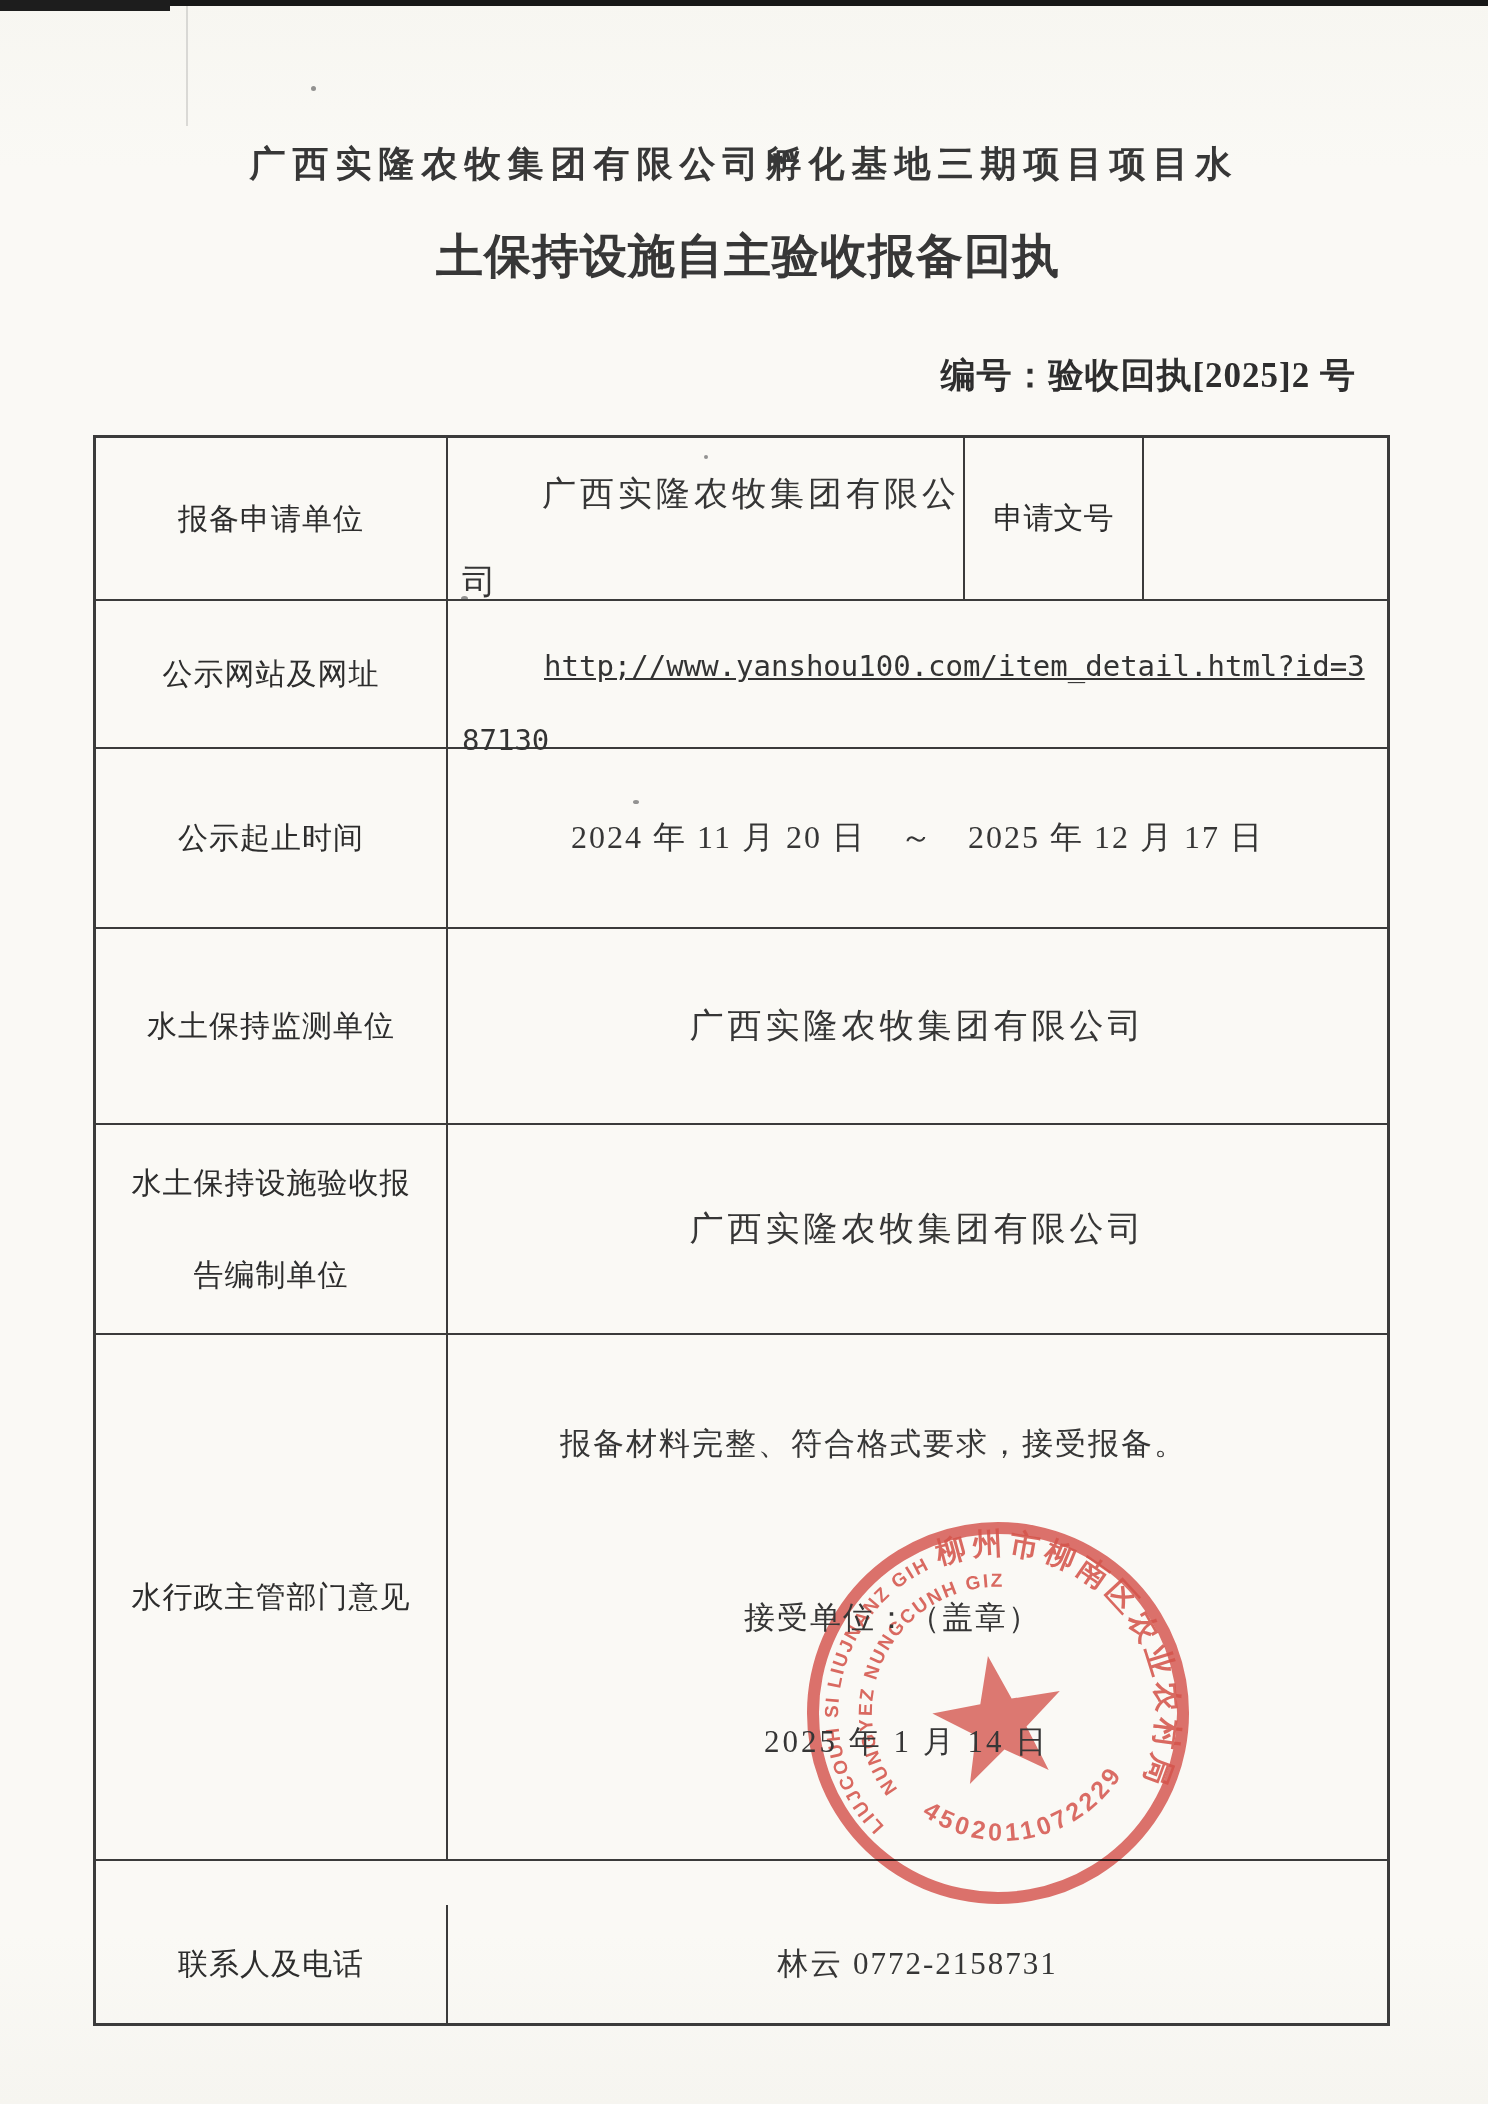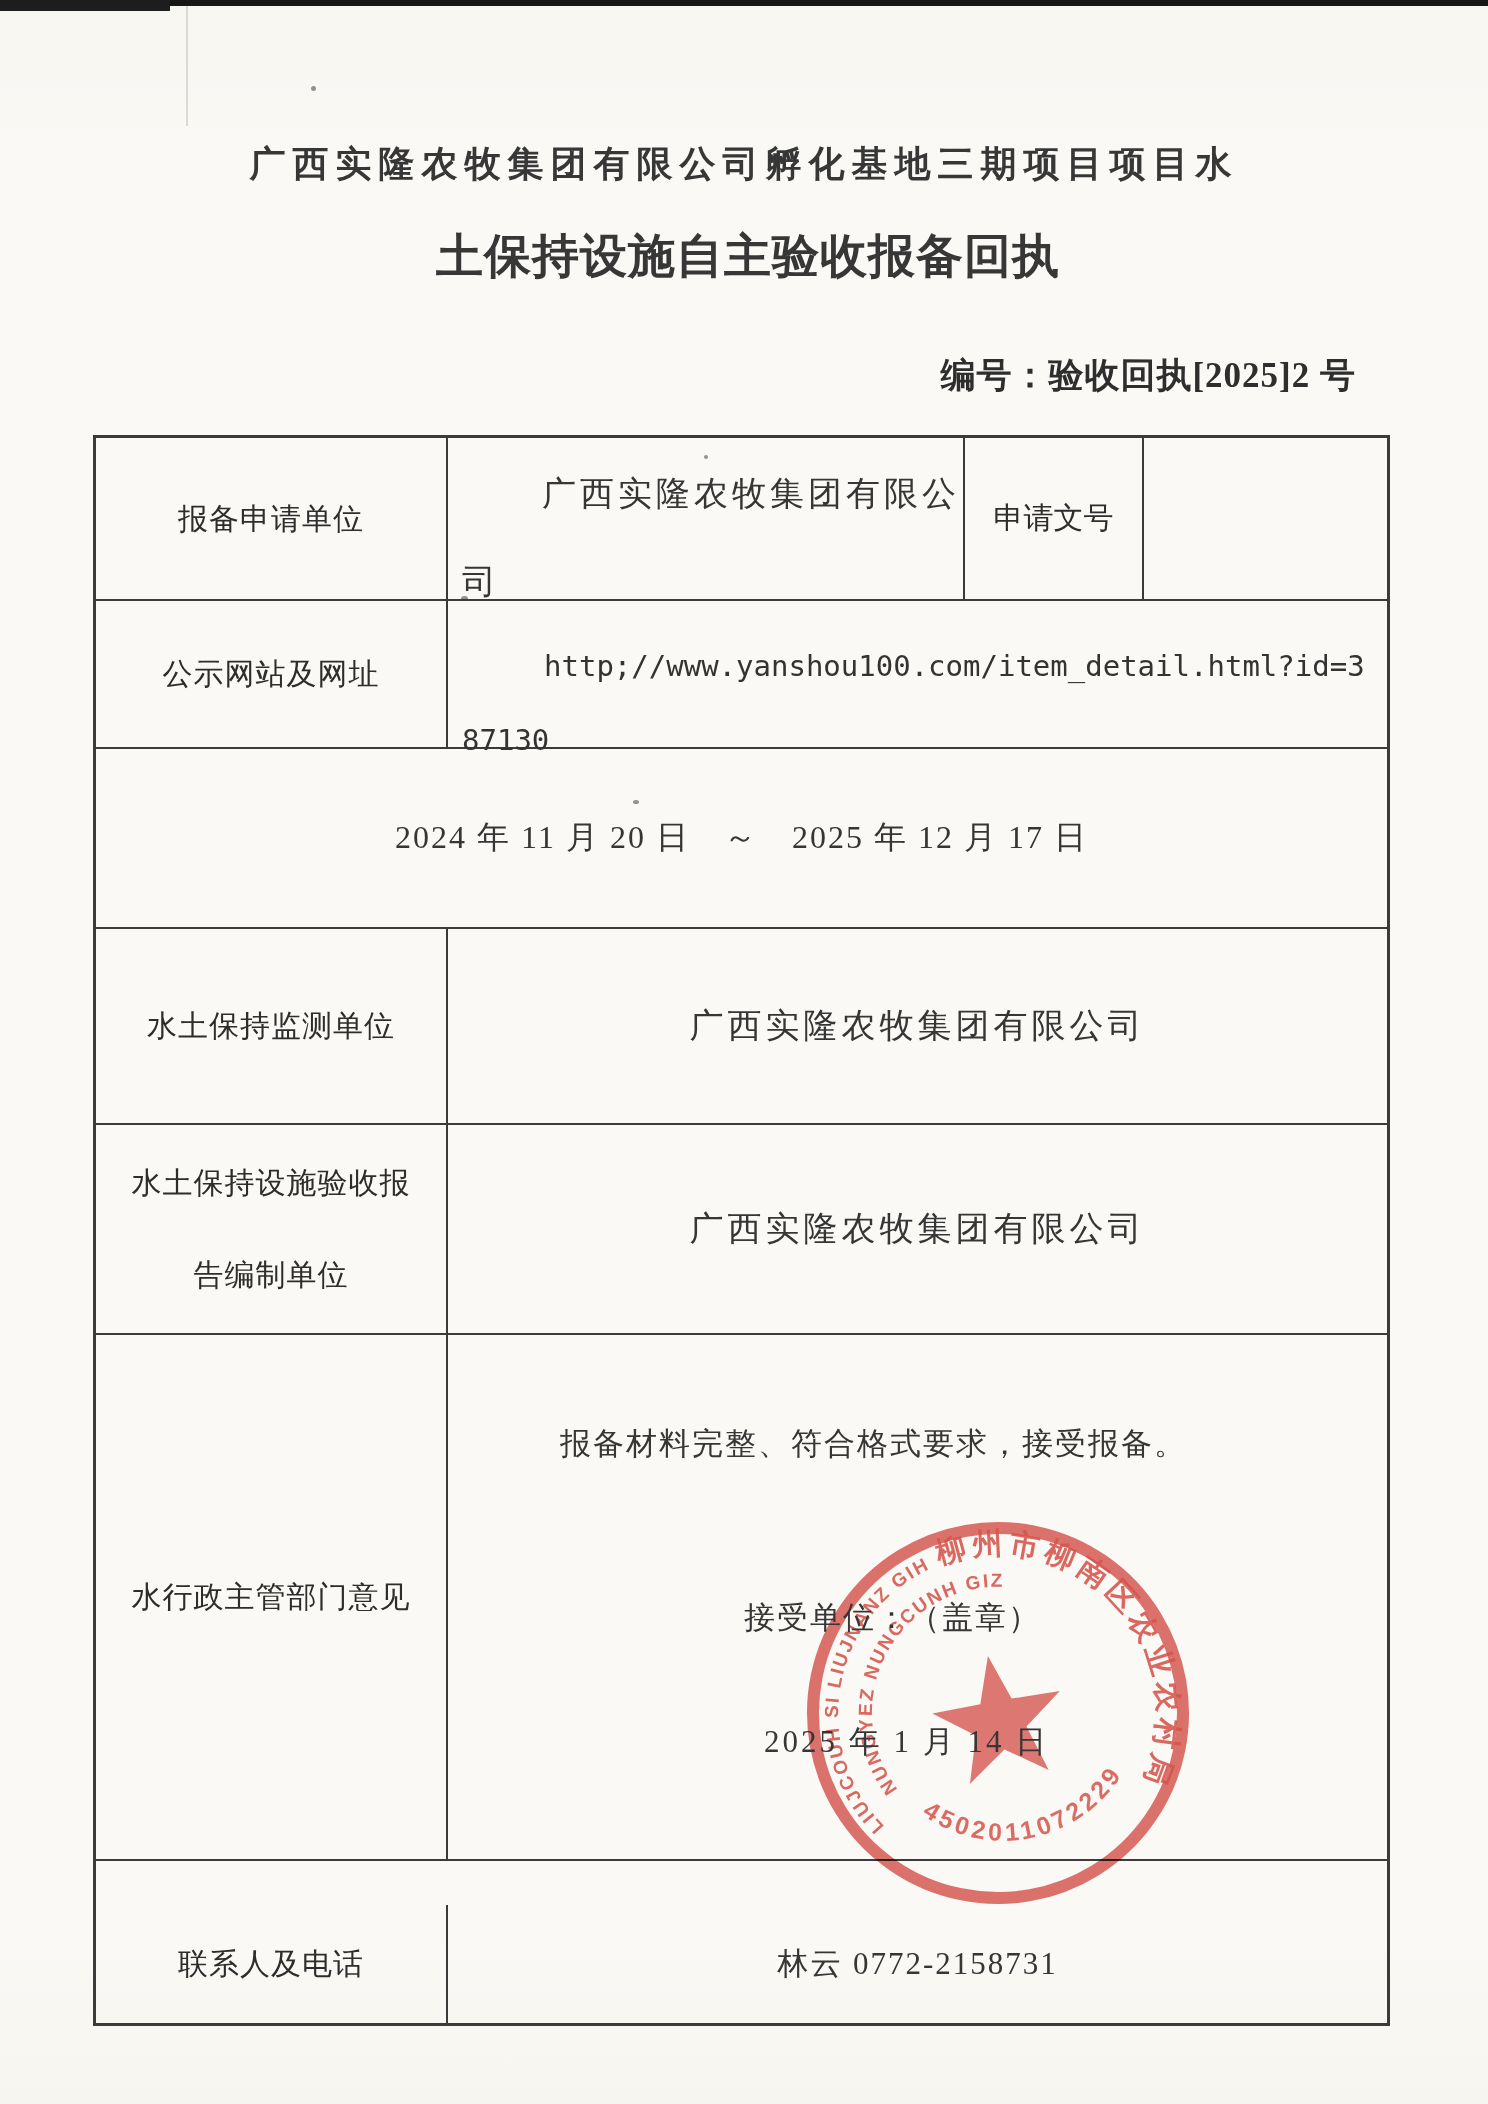--- a/index.html
+++ b/index.html
@@ -38,21 +38,21 @@
 
   .r1 .val-main { flex:0 0 517px; width:517px; border-right:2px solid #3b3b3b; box-sizing:border-box;
                   padding:12px 14px 0 14px; line-height:88px; letter-spacing:4px; }
   .r1 .val-main .line1 { text-indent:80px; white-space:nowrap; }
   .r1 .extra-label { flex:0 0 179px; width:179px; border-right:2px solid #3b3b3b; box-sizing:border-box;
                      display:flex; align-items:center; justify-content:center; font-size:30px; color:#2d2d2d; }
   .r1 .extra-value { flex:1 1 auto; }
 
   .r2 .cell-value { font-family:"DejaVu Sans Mono", monospace; font-size:29px; color:#333;
                     padding:28px 14px 0 14px; line-height:74px; }
-  .r2 .line1 { text-indent:82px; white-space:nowrap; }
+  .r2 .line1 { text-indent:82px; white-space:nowrap;text-decoration:underline; }
   .r2 .line2 { white-space:nowrap; }
 
   .r3 .cell-value { font-size:32px; letter-spacing:2px; }
   .r7 .cell-value { font-size:31px; letter-spacing:2px; }
 
   .opinion    { position:absolute; left:112px; top:88px;  font-size:31px; letter-spacing:2px; white-space:nowrap; z-index:2; }
   .accept     { position:absolute; left:296px; top:262px; font-size:31px; letter-spacing:2px; white-space:nowrap; z-index:3; }
   .sign-date  { position:absolute; left:316px; top:386px; font-size:31px; letter-spacing:3px; white-space:nowrap; z-index:3; }
 
   .stamp-wrap { position:absolute; left:350px; top:178px; width:400px; height:400px;
@@ -101,20 +101,21 @@
 
     <div class="row r2">
       <div class="cell-label">公示网站及网址</div>
       <div class="cell-value">
         <div class="line1">http;//www.yanshou100.com/item_detail.html?id=3</div>
         <div class="line2">87130</div>
       </div>
     </div>
 
     <div class="row r3">
+      <div class="cell-label">公示起止时间</div>
       <div class="cell-value v-center">2024 年 11 月 20 日　～　2025 年 12 月 17 日</div>
     </div>
 
     <div class="row r4">
       <div class="cell-label">水土保持监测单位</div>
       <div class="cell-value v-center">广西实隆农牧集团有限公司</div>
     </div>
 
     <div class="row r5">
       <div class="cell-label">水土保持设施验收报告编制单位</div>

